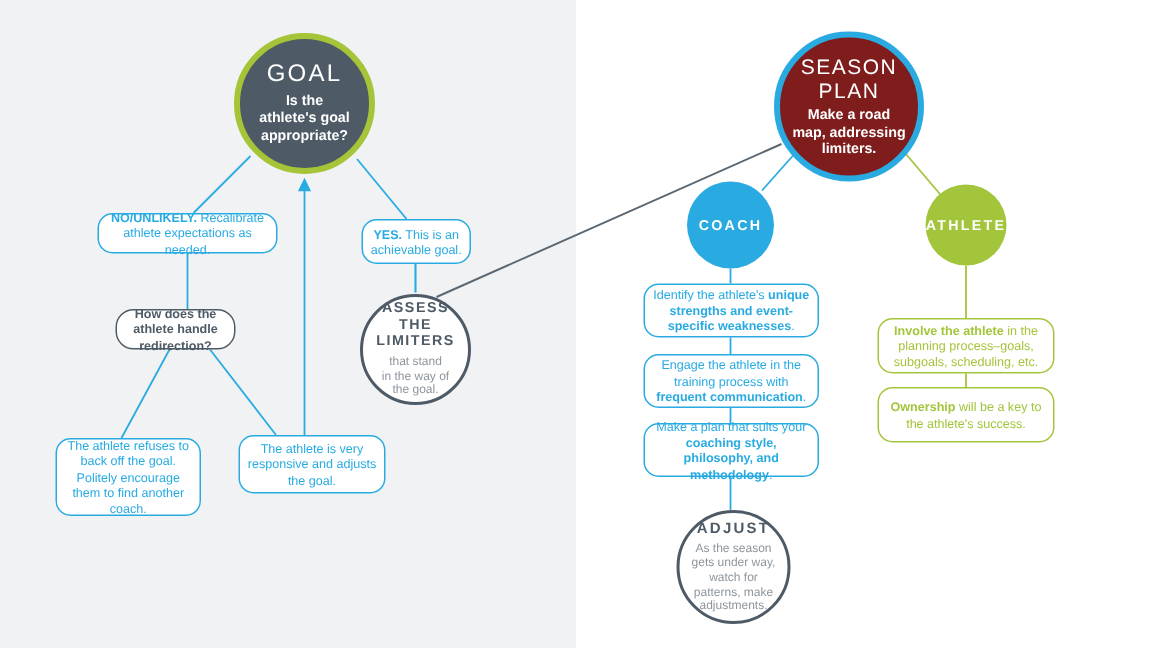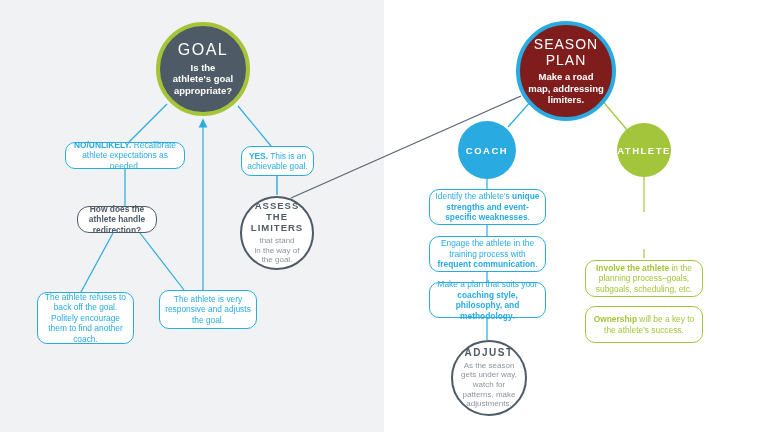--- a/index.html
+++ b/index.html
@@ -24,21 +24,21 @@
   .dark-title{color:#4e5b66;font-weight:bold;font-size:9.5px;letter-spacing:1px;line-height:1.15;white-space:pre-line;}
   .c-adjust .dark-title{font-size:10px;letter-spacing:1.5px;}
   .dark-sub{color:#8d959c;font-size:8px;line-height:1.2;white-space:pre-line;margin-top:2px;}
   .c-adjust .dark-sub{width:62px;white-space:normal;}
 
   .box{position:absolute;box-sizing:border-box;border-radius:10px;background:#ffffff;
     display:flex;align-items:center;justify-content:center;text-align:center;
     font-size:8.4px;line-height:1.25;padding:2px 4px;}
   .b-blue{border:1.5px solid #29abe2;color:#29abe2;}
   .b-slate{border:1.8px solid #4e5b66;color:#4e5b66;font-weight:bold;border-radius:12px;}
-  .b-green{border:1.5px solid #a3c53c;color:#a3c53c;margin-top:48px;}
+  .b-green{border:1.5px solid #a3c53c;color:#a3c53c;}
   .box b{font-weight:bold;}
 
   .no-box{left:65px;top:142px;width:120px;height:27px;}
   .yes-box{left:241px;top:146px;width:73px;height:30px;}
   .how-box{left:77px;top:206px;width:80px;height:27px;}
   .refuse-box{left:37px;top:292px;width:97px;height:52px;}
   .resp-box{left:159px;top:290px;width:98px;height:39px;}
   .coach-box1{left:429px;top:189px;width:117px;height:36px;}
   .coach-box2{left:429px;top:236px;width:117px;height:36px;}
   .coach-box3{left:429px;top:282px;width:117px;height:36px;}

